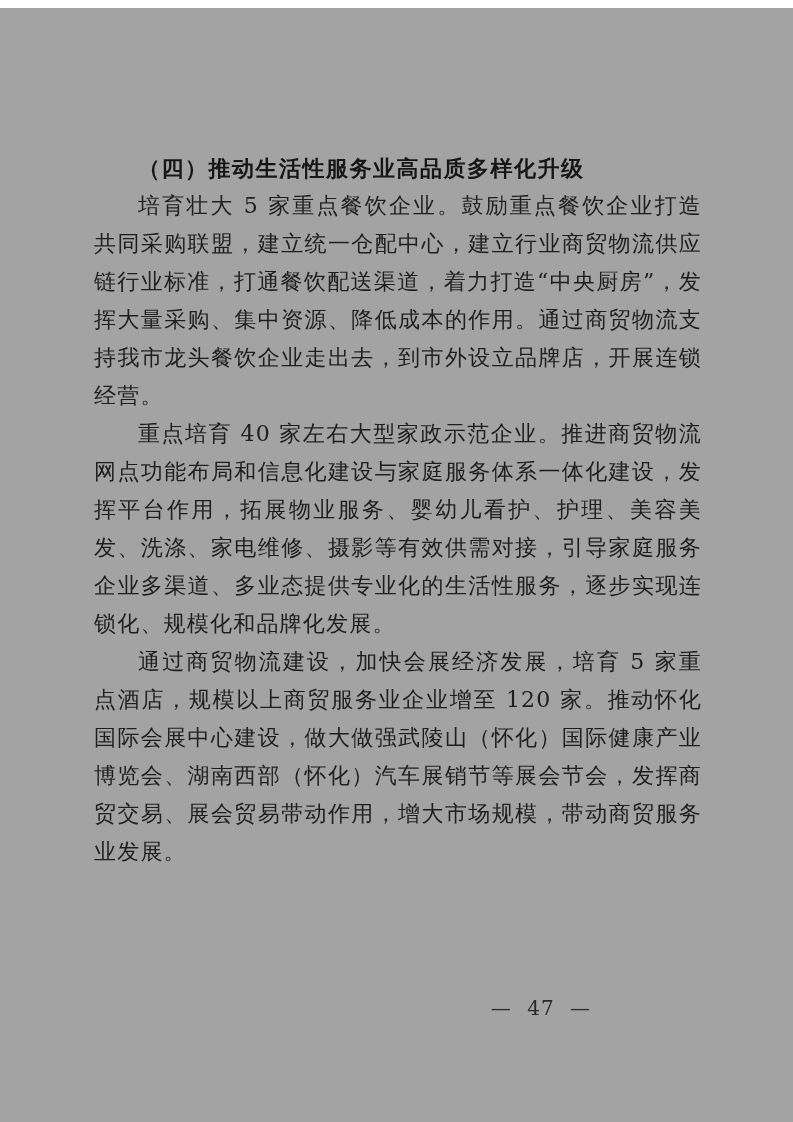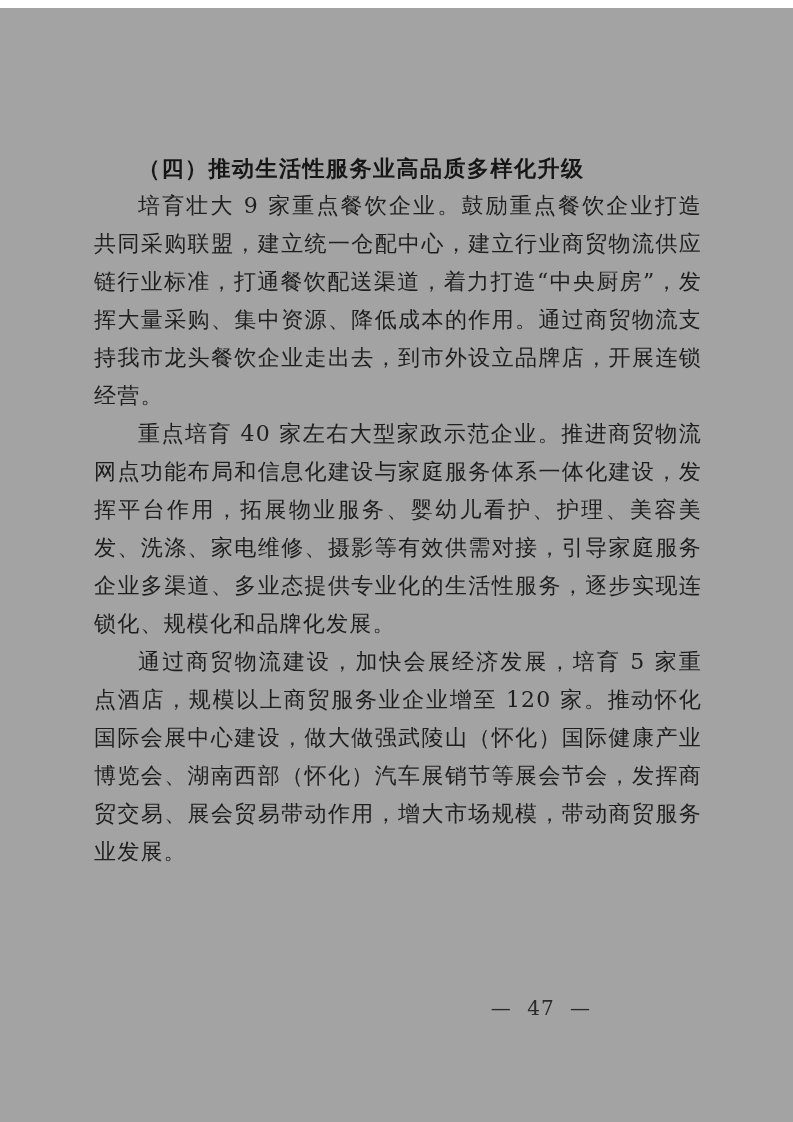--- a/index.html
+++ b/index.html
@@ -71,21 +71,21 @@
 </head>
 <body>
 
 <div class="page">
 
   <div class="content">
 
     <h2 class="section-heading">（四）推动生活性服务业高品质多样化升级</h2>
 
 
-    <p class="para">培育壮大 9 家重点餐饮企业。鼓励重点餐饮企业打造共同采购联盟，建立统一仓配中心，建立行业商贸物流供应链行业标准，打通餐饮配送渠道，着力打造“中央厨房”，发挥大量采购、集中资源、降低成本的作用。通过商贸物流支持我市龙头餐饮企业走出去，到市外设立品牌店，开展连锁经营。</p>
+    <p class="para">培育壮大 5 家重点餐饮企业。鼓励重点餐饮企业打造共同采购联盟，建立统一仓配中心，建立行业商贸物流供应链行业标准，打通餐饮配送渠道，着力打造“中央厨房”，发挥大量采购、集中资源、降低成本的作用。通过商贸物流支持我市龙头餐饮企业走出去，到市外设立品牌店，开展连锁经营。</p>
 
     <p class="para">重点培育 40 家左右大型家政示范企业。推进商贸物流网点功能布局和信息化建设与家庭服务体系一体化建设，发挥平台作用，拓展物业服务、婴幼儿看护、护理、美容美发、洗涤、家电维修、摄影等有效供需对接，引导家庭服务企业多渠道、多业态提供专业化的生活性服务，逐步实现连锁化、规模化和品牌化发展。</p>
 
     <p class="para">通过商贸物流建设，加快会展经济发展，培育 5 家重点酒店，规模以上商贸服务业企业增至 120 家。推动怀化国际会展中心建设，做大做强武陵山（怀化）国际健康产业博览会、湖南西部（怀化）汽车展销节等展会节会，发挥商贸交易、展会贸易带动作用，增大市场规模，带动商贸服务业发展。</p>
 
   </div>
 
   <div class="footer">
     <span class="page-number">— 47 —</span>
   </div>

